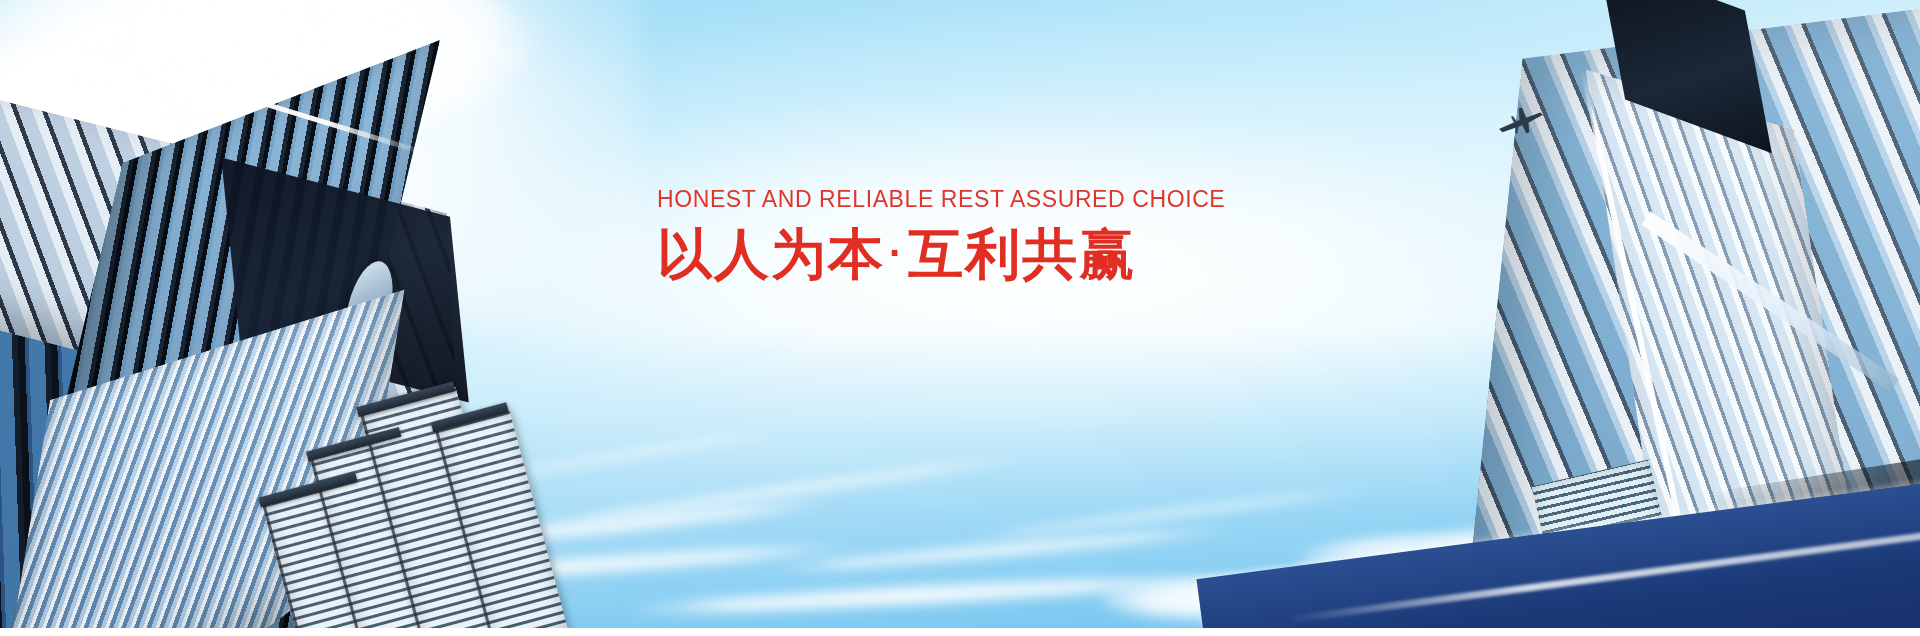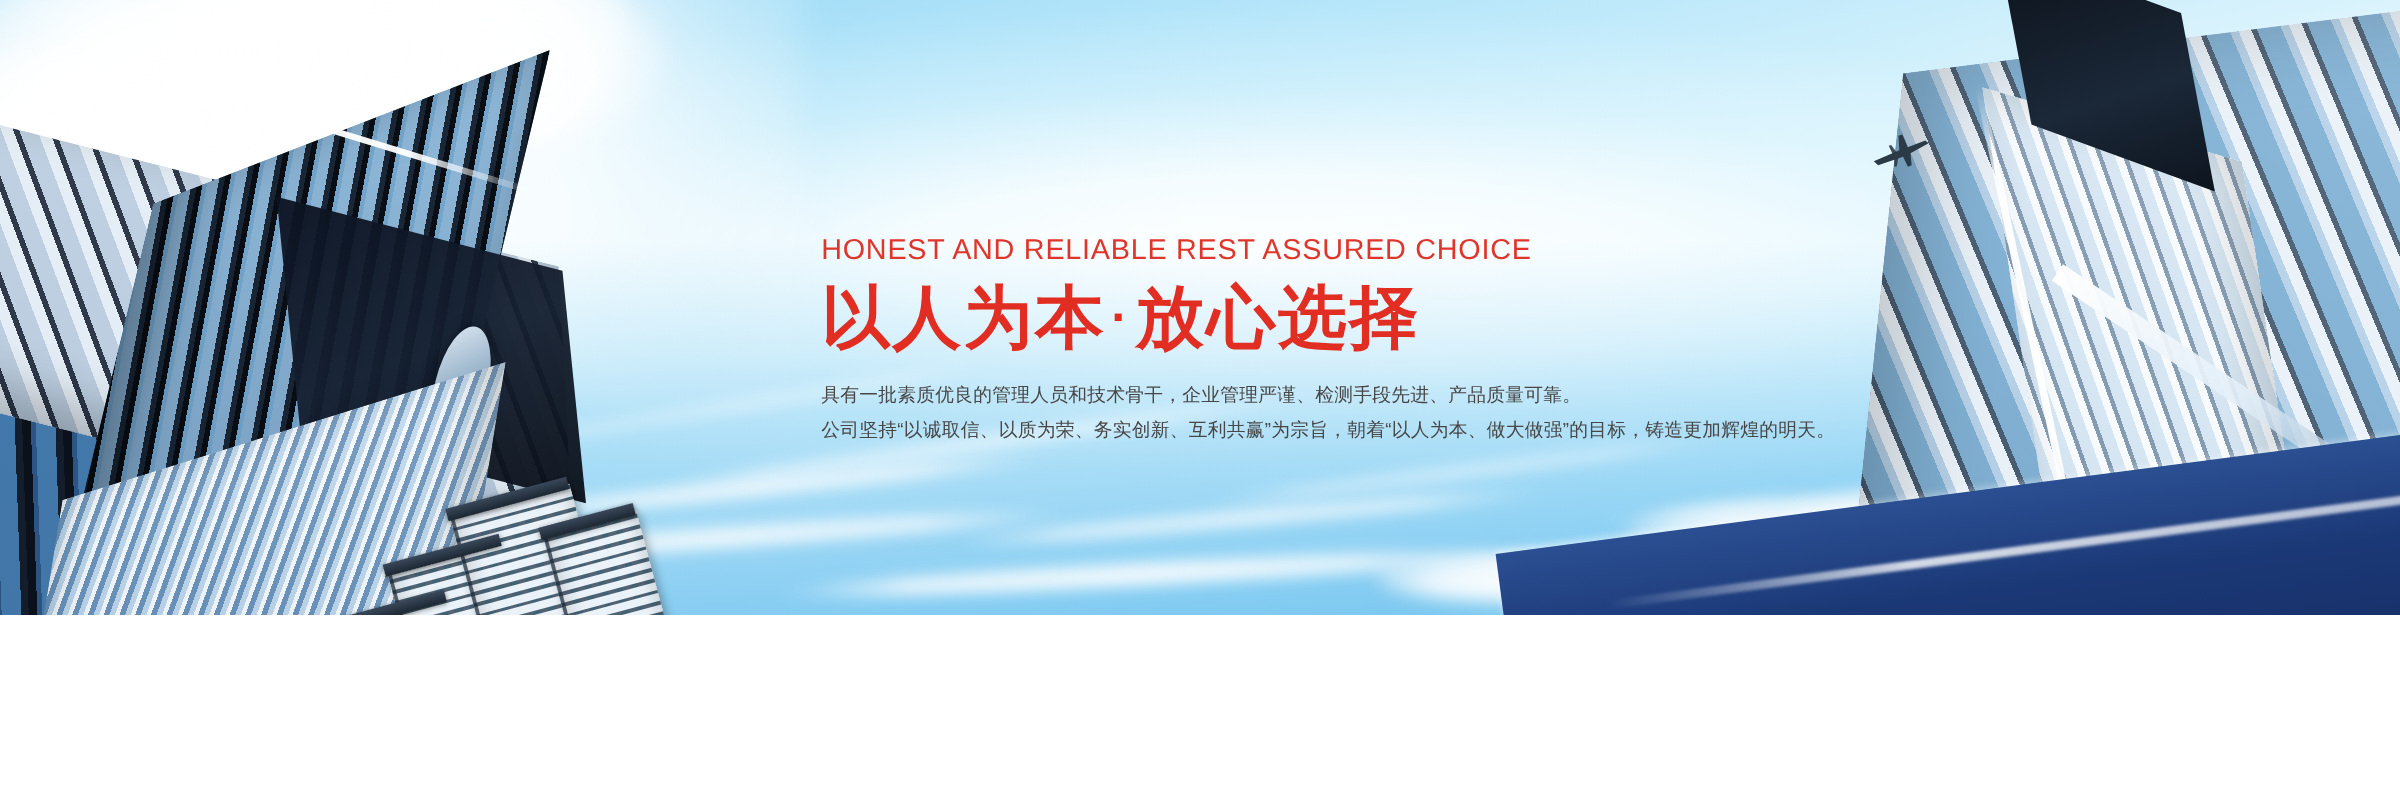--- a/index.html
+++ b/index.html
@@ -8,21 +8,21 @@
     padding: 0;
     background: #ffffff;
   }
   body {
     font-family: "Liberation Sans", "DejaVu Sans", sans-serif;
   }
 
   .banner {
     position: relative;
     width: 1920px;
-    height: 492px;
+    height: 628px;
     overflow: hidden;
     background: #e5e5e5;
   }
 
   
   .sky-base {
     position: absolute;
     inset: 0;
     background:
       radial-gradient(ellipse 70% 60% at 52% 42%, rgba(255,255,255,0.98) 0%, rgba(250,254,255,0.85) 22%, rgba(226,247,254,0.45) 45%, rgba(190,235,252,0.12) 68%, rgba(255,255,255,0) 82%),
@@ -420,21 +420,17 @@
         <path d="M22 19.2 L20.6 12.4 L22.6 12.2 L25.4 18.8 Z" opacity=".9"></path>
         <path d="M22.4 23.2 L20.8 29.8 L22.8 30 L25.6 23.6 Z" opacity=".9"></path>
         <ellipse cx="33" cy="19.6" rx="3.2" ry="2.1"></ellipse>
       </g>
     </svg>
   </div>
 
   <div class="copy">
     <p class="kicker">HONEST AND RELIABLE  REST ASSURED CHOICE</p>
     <h1 class="headline">
-      <span>以人为本</span><span class="dot">·</span><span>放心选择</span>
+      <span>以人为本</span><span class="dot">·</span><span>互利共赢</span>
     </h1>
-    <ul class="body-lines">
-      <li>具有一批素质优良的管理人员和技术骨干，企业管理严谨、检测手段先进、产品质量可靠。</li>
-      <li>公司坚持“以诚取信、以质为荣、务实创新、互利共赢”为宗旨，朝着“以人为本、做大做强”的目标，铸造更加辉煌的明天。</li>
-    </ul>
   </div>
 
 </div>
 
 </body></html>

